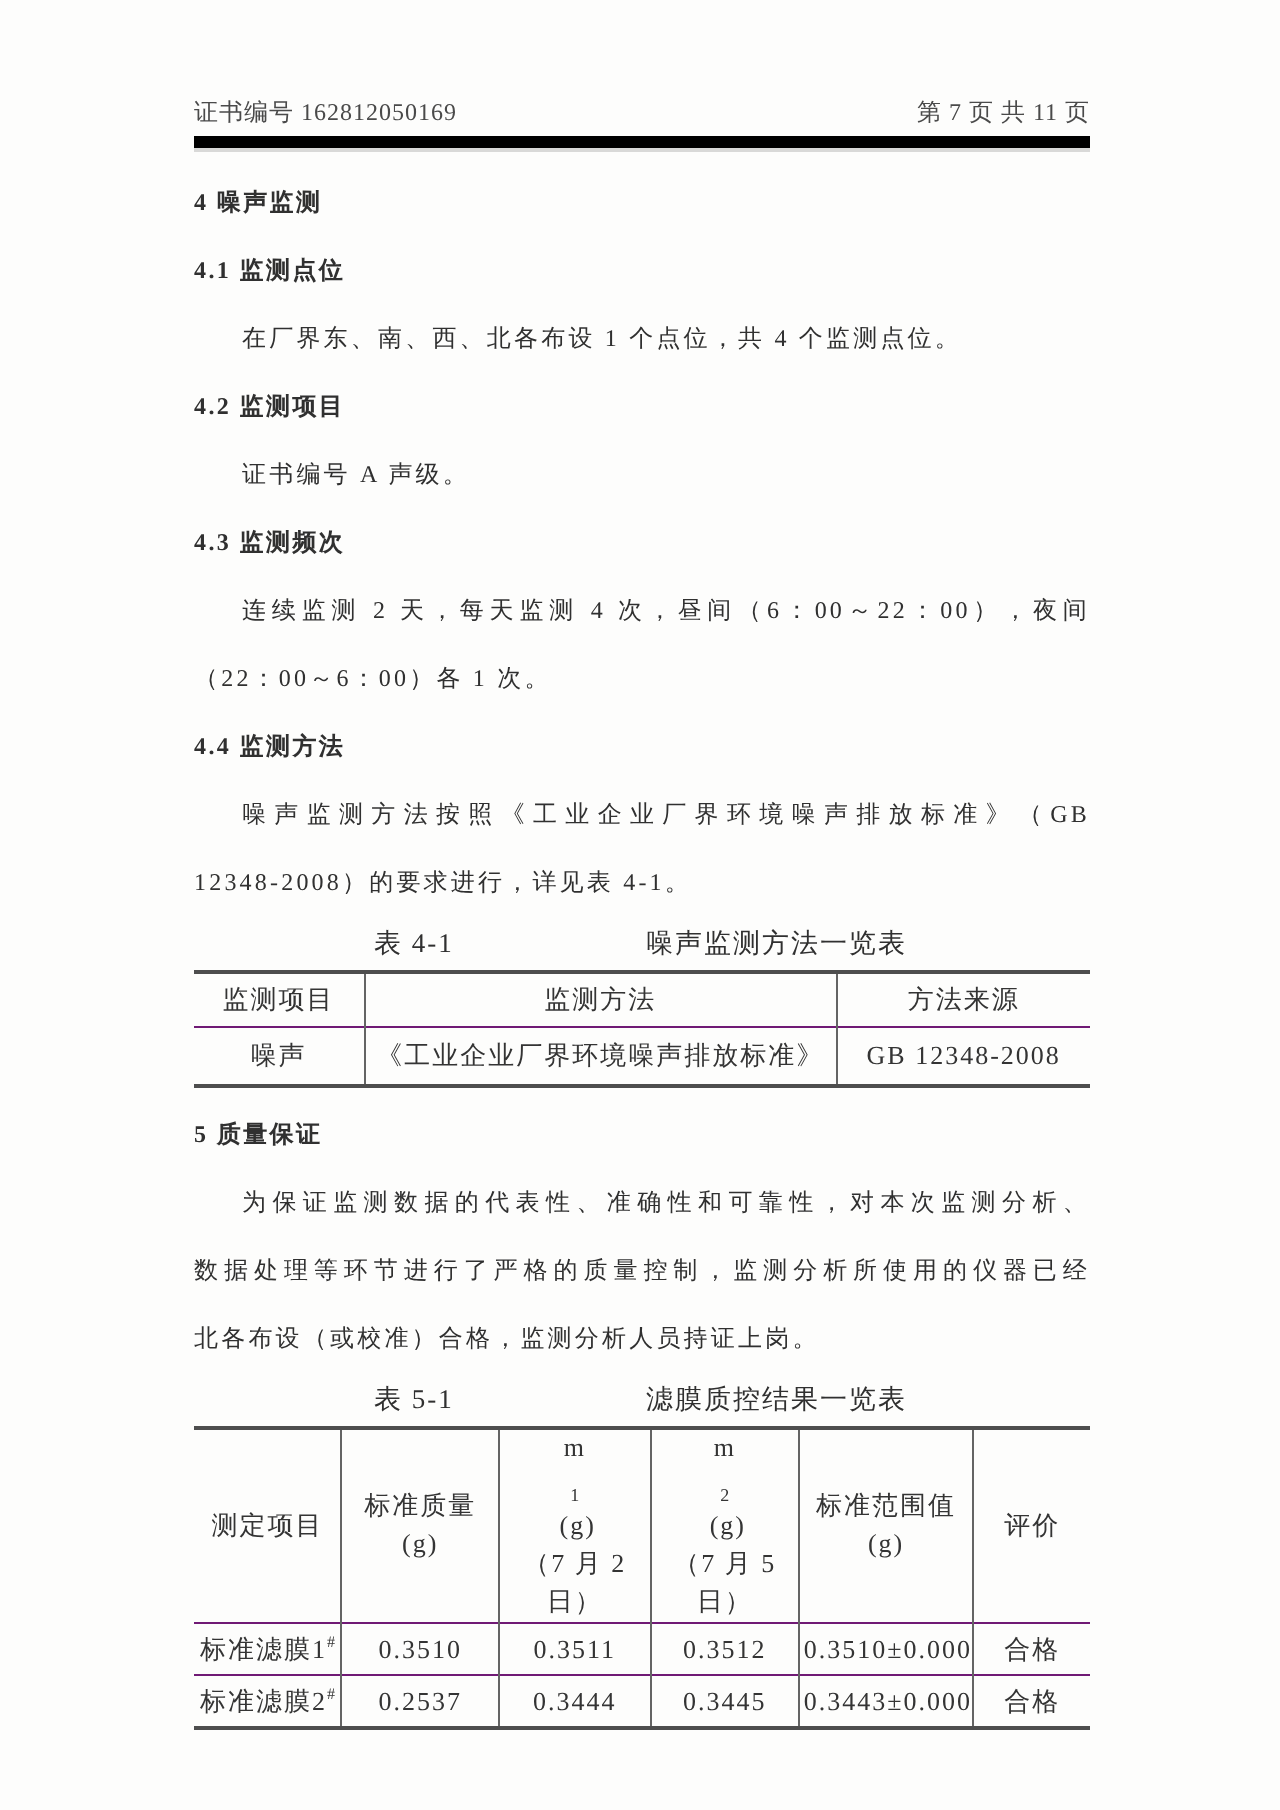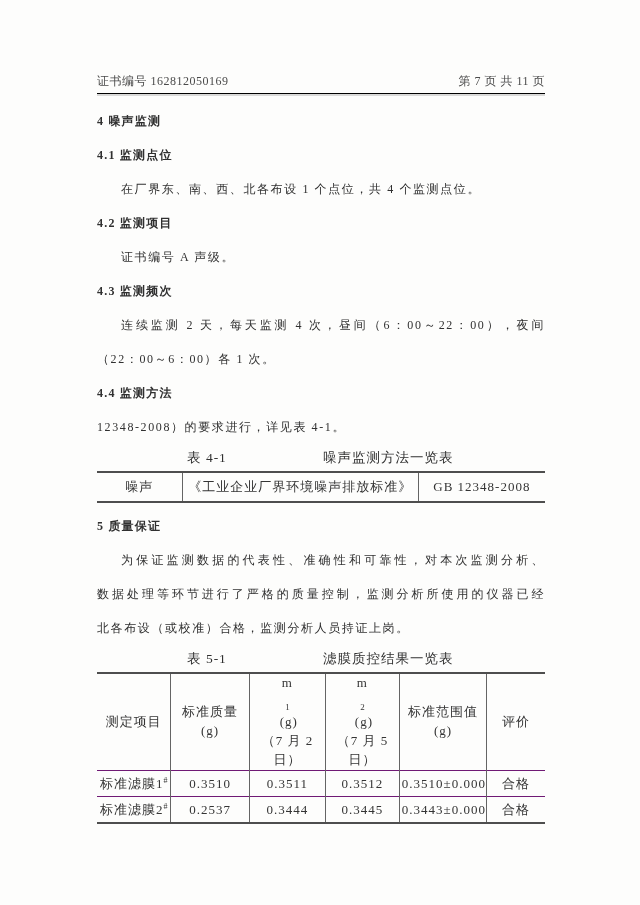--- a/index.html
+++ b/index.html
@@ -10,24 +10,24 @@
     font-family:"Liberation Serif","DejaVu Serif",serif;
     color:#303030;
     overflow:hidden;
   }
   .content{
     position:absolute;
     left:97px;top:0;width:448px;
   }
   
   .doc-header{
-    padding-top:73px;
+    padding-top:48px;
     display:flex;justify-content:space-between;align-items:flex-end;
     font-size:12px;color:#4a4a4a;letter-spacing:0.5px;
-    border-bottom:1px solid #000000;
+    border-bottom:6px solid #000000;
     box-shadow:0 2px 0 rgba(90,90,90,.22);
     padding-bottom:3px;
   }
   
   .line{
     height:34px;line-height:34px;
     font-size:12px;letter-spacing:1.6px;
     white-space:nowrap;
   }
   .heading{font-weight:bold;letter-spacing:1.2px;}
@@ -79,34 +79,40 @@
     <div class="line indent">在厂界东、南、西、北各布设 1 个点位，共 4 个监测点位。</div>
 
     <div class="line heading">4.2 监测项目</div>
     <div class="line indent">证书编号 A 声级。</div>
 
     <div class="line heading">4.3 监测频次</div>
     <div class="line indent fill">连续监测 2 天，每天监测 4 次，昼间（6：00～22：00），夜间</div>
     <div class="line">（22：00～6：00）各 1 次。</div>
 
     <div class="line heading">4.4 监测方法</div>
+    <div class="line indent fill">噪声监测方法按照《工业企业厂界环境噪声排放标准》（GB</div>
     <div class="line">12348-2008）的要求进行，详见表 4-1。</div>
 
     <div class="caption">
       <span class="cap-label">表 4-1</span>
       <span class="cap-title">噪声监测方法一览表</span>
     </div>
 
     <table class="t41">
       <colgroup>
           <col style="width:19%">
           <col style="width:52.7%">
           <col style="width:28.3%">
         </colgroup>
       <tbody>
+        <tr class="hrow">
+          <td>监测项目</td>
+          <td>监测方法</td>
+          <td>方法来源</td>
+        </tr>
         <tr class="drow">
           <td>噪声</td>
           <td>《工业企业厂界环境噪声排放标准》</td>
           <td>GB 12348-2008</td>
         </tr>
       </tbody>
     </table>
 
     <div class="line heading" style="margin-top:6px;">5  质量保证</div>
     <div class="line indent fill">为保证监测数据的代表性、准确性和可靠性，对本次监测分析、</div>

